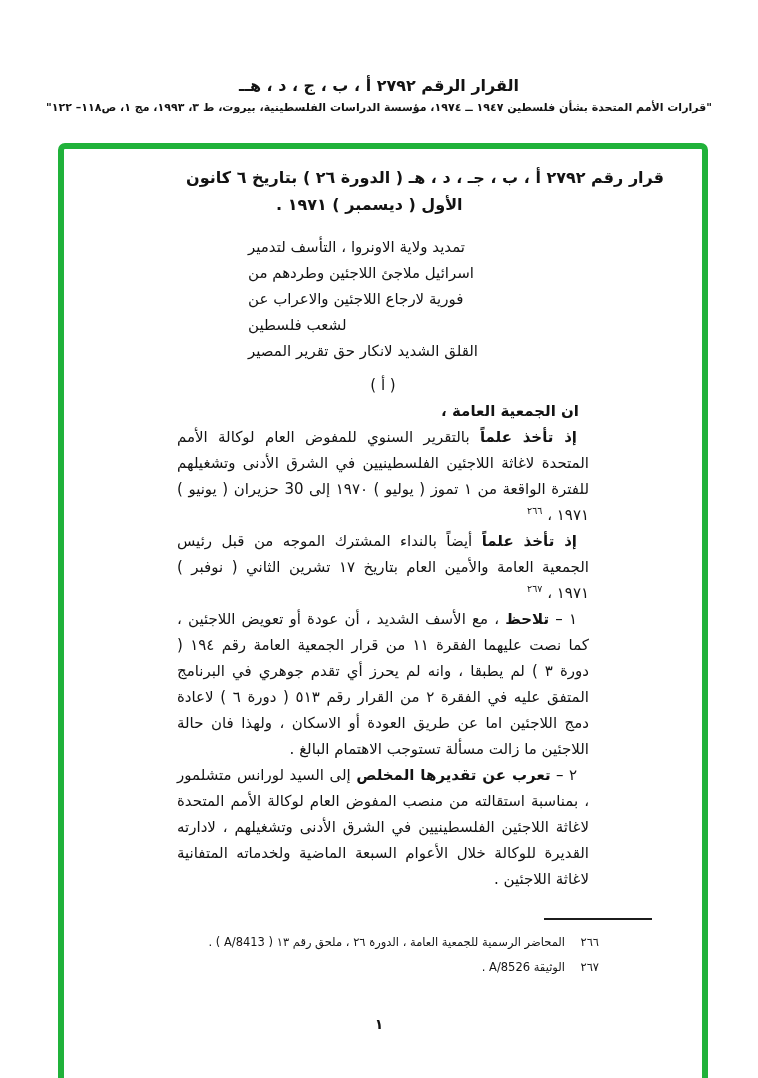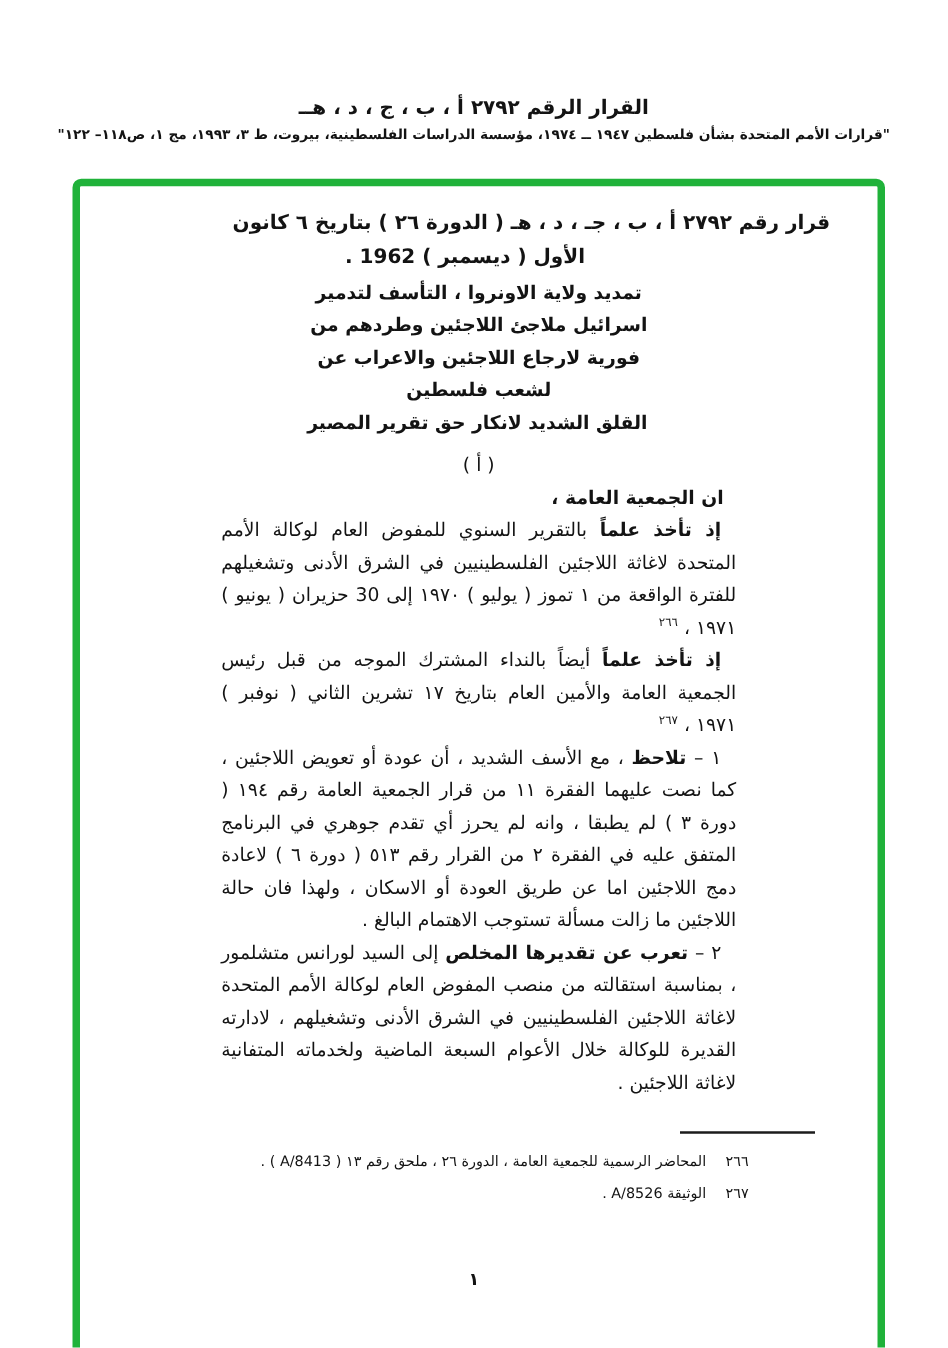--- a/index.html
+++ b/index.html
@@ -29,23 +29,23 @@
   .doc-inner{padding-top:15px;}
   
   .doc-title{
     width:388px;margin:0 38px 0 auto;
     font-weight:bold;font-size:16px;line-height:27px;
   }
   .doc-title .l1{text-align:right;white-space:nowrap;}
   .doc-title .l2{text-align:left;}
   
   .doc-subtitle{
-    width:270px;margin:3px auto 0;
-    font-weight:bold;font-size:15px;line-height:26px;
-    text-align:center;
+    width:270px;margin:16px auto 0;
+    font-weight:normal;font-size:15px;line-height:26px;
+    text-align:left;
   }
   .doc-subtitle div{white-space:nowrap;}
   
   .section-marker{
     width:410px;margin:8px auto 0;text-align:center;
     font-size:15px;line-height:26px;
   }
   .doc-body{
     width:412px;margin:0 auto;
     font-size:15px;line-height:26px;
@@ -77,21 +77,21 @@
 <body>
 
 <div class="hdr-title">القرار الرقم ٢٧٩٢ أ ، ب ، ج ، د ، هــ</div>
 <div class="hdr-source">"قرارات الأمم المتحدة بشأن فلسطين ١٩٤٧ ــ ١٩٧٤، مؤسسة الدراسات الفلسطينية، بيروت، ط ٣، ١٩٩٣، مج ١، ص١١٨– ١٢٢"</div>
 
 <div class="doc-box">
   <div class="doc-inner">
 
     <div class="doc-title">
       <div class="l1">قرار رقم ٢٧٩٢ أ ، ب ، جـ ، د ، هـ ( الدورة ٢٦ ) بتاريخ ٦ كانون</div>
-      <div class="l2">الأول ( ديسمبر ) 1962 .</div>
+      <div class="l2">الأول ( ديسمبر ) ١٩٧١ .</div>
     </div>
 
     <div class="doc-subtitle">
       <div>تمديد ولاية الاونروا ، التأسف لتدمير</div>
       <div>اسرائيل ملاجئ اللاجئين وطردهم من</div>
       <div>فورية لارجاع اللاجئين والاعراب عن</div>
       <div>لشعب فلسطين</div>
       <div>القلق الشديد لانكار حق تقرير المصير</div>
     </div>
 

